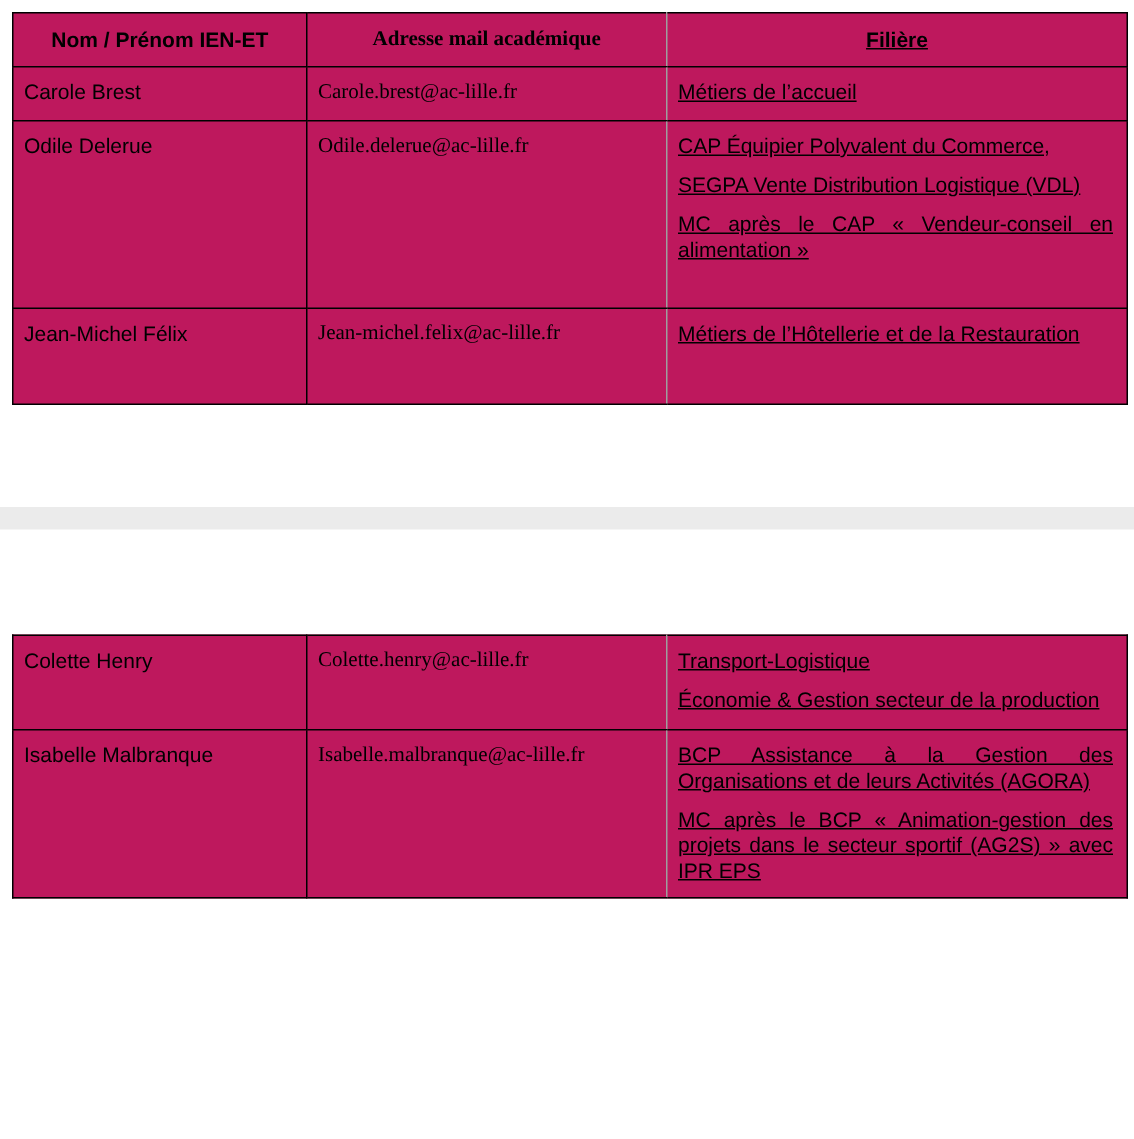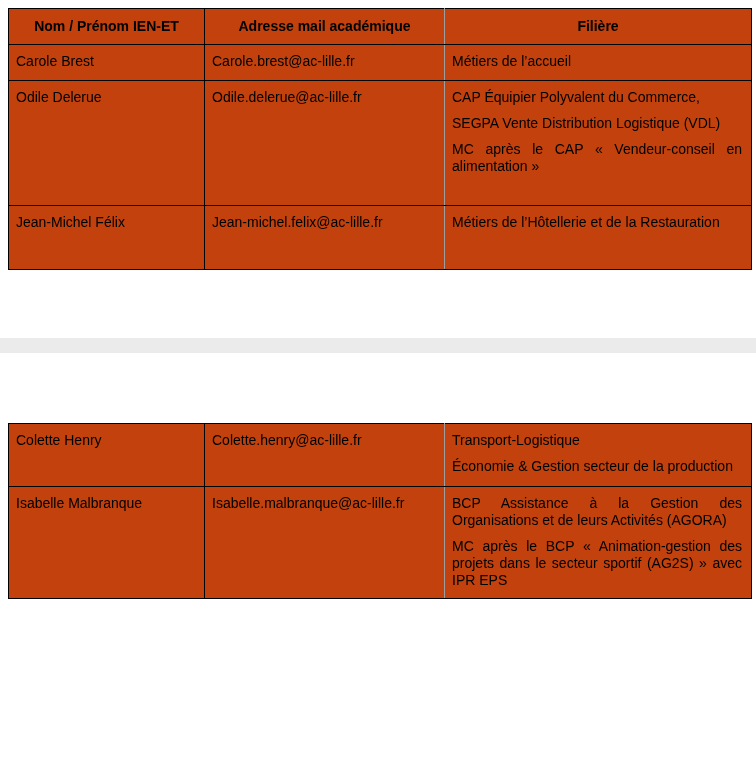--- a/index.html
+++ b/index.html
@@ -21,42 +21,42 @@
     position: absolute;
     inset: 0;
     background: #ffffff;
   }
   table.ien-table {
     position: absolute;
     left: 8px;
     border-collapse: collapse;
     table-layout: fixed;
     width: 743px;
-    background: #c2410c;
+    background: #be185d;
   }
   #table-page1 { top: 8px; }
   #table-page2 { top: 423px; }
 
   .ien-table th,
   .ien-table td {
     border: 1px solid #000000;
     vertical-align: top;
     padding: 8px 9px 4px 7px;
     line-height: 17px;
     overflow: hidden;
   }
   .ien-table th {
     font-weight: bold;
     text-align: center;
     vertical-align: middle;
     padding: 0 4px;
   }
   
-  .ien-table .col-email  { border-right-color: #9e9e9e; }
-  .ien-table .col-filiere { border-left-color: #9e9e9e; }
+  .ien-table .col-email  { border-right-color: #9e9e9e; font-family: Liberation Serif, serif; }
+  .ien-table .col-filiere { border-left-color: #9e9e9e; text-decoration: underline; }
 
   .ien-table p {
     margin: 0 0 9px 0;
   }
   .ien-table .col-filiere p {
     text-align: justify;
   }
   .ien-table p:last-child { margin-bottom: 0; }
 
   

